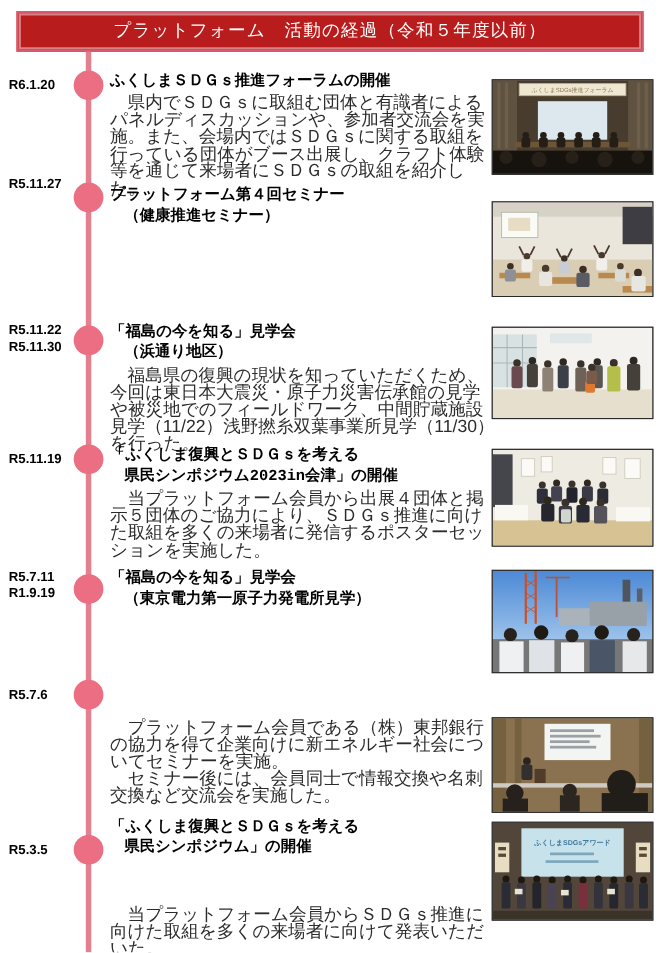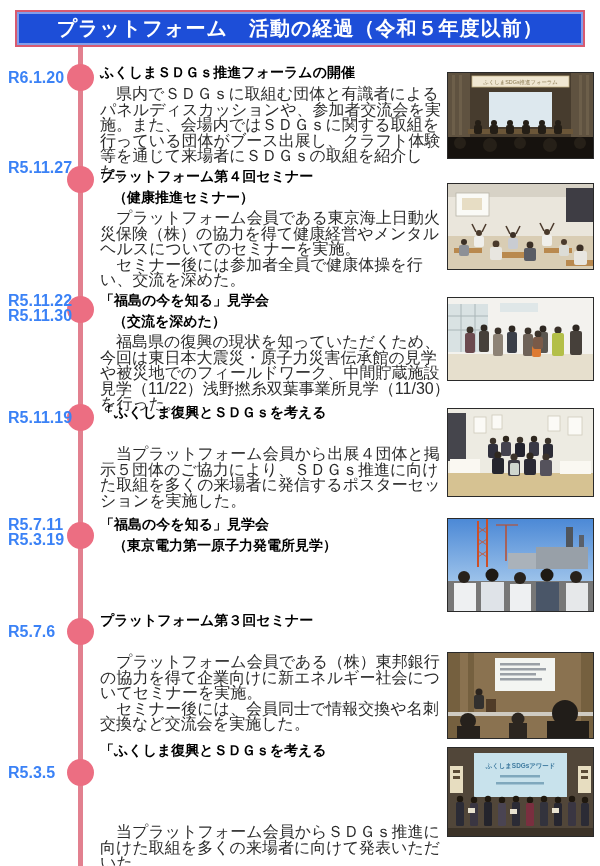--- a/index.html
+++ b/index.html
@@ -2,30 +2,30 @@
 <html><head>
 <meta charset="utf-8">
 <style>
   html,body{margin:0;padding:0;background:#ffffff;}
   #page{
     position:relative;width:600px;height:866px;background:#ffffff;overflow:hidden;
     font-family:"Liberation Sans","DejaVu Sans",sans-serif;
   }
   .banner{
     position:absolute;left:15px;top:10px;width:566px;height:33px;
-    background:#1d4ed8;border:2px solid #D85A70;
+    background:#b91c1c;border:2px solid #D85A70;
     box-shadow:inset 0 0 0 2px rgba(255,255,255,0.45);
     display:flex;align-items:center;justify-content:center;
-    color:#ffffff;font-weight:bold;font-size:20px;letter-spacing:1px;
+    color:#ffffff;font-weight:normal;font-size:16px;letter-spacing:1px;
   }
   .tl-line{position:absolute;left:78px;top:47px;width:5px;height:819px;background:#E2808F;}
   .dot{position:absolute;left:67px;width:27px;height:27px;border-radius:50%;background:#EC6E82;}
-  .date{position:absolute;left:8px;width:78px;font-weight:bold;font-size:16px;line-height:15px;color:#3b82f6;}
+  .date{position:absolute;left:8px;width:78px;font-weight:bold;font-size:12px;line-height:15px;color:#000000;}
   .title{position:absolute;left:100px;font-weight:bold;font-size:14px;line-height:21px;color:#000;white-space:nowrap;}
-  .title .t2{padding-left:13px;}
+  .title .t2{padding-left:13px;font-family:Liberation Mono, monospace;}
   .body{
     position:absolute;left:100px;width:352px;font-size:16px;line-height:15.6px;color:#2b2b2b;
     white-space:pre-line;word-break:break-all;
   }
   .photo{
     position:absolute;left:447px;width:145px;margin:0;padding:0;
     border:1px solid #2a2a2a;background:#777;
   }
   .photo svg{display:block;width:100%;height:100%;}
 </style>
@@ -51,58 +51,57 @@
   <div class="title" style="top:62px">
     <div>ふくしまＳＤＧｓ推進フォーラムの開催</div>
   </div>
   <div class="body" style="top:86px">　県内でＳＤＧｓに取組む団体と有識者によるパネルディスカッションや、参加者交流会を実施。また、会場内ではＳＤＧｓに関する取組を行っている団体がブース出展し、クラフト体験等を通じて来場者にＳＤＧｓの取組を紹介した。</div>
 
   <div class="date" style="top:160px"><span>R5.11.27</span></div>
   <div class="title" style="top:166px">
     <div>プラットフォーム第４回セミナー</div>
     <div class="t2">（健康推進セミナー）</div>
   </div>
-  <div class="body" style="top:210px">　プラットフォーム会員である東京海上日動火災保険（株）の協力を得て健康経営やメンタルヘルスについてのセミナーを実施。
-　セミナー後には参加者全員で健康体操を行い、交流を深めた。</div>
 
   <div class="date" style="top:293px">
     <div>R5.11.22</div>
     <div>R5.11.30</div>
   </div>
   <div class="title" style="top:290px">
     <div>「福島の今を知る」見学会</div>
-    <div class="t2">（交流を深めた）</div>
+    <div class="t2">（浜通り地区）</div>
   </div>
   <div class="body" style="top:334px">　福島県の復興の現状を知っていただくため、今回は東日本大震災・原子力災害伝承館の見学や被災地でのフィールドワーク、中間貯蔵施設見学（11/22）浅野撚糸双葉事業所見学（11/30）を行った。</div>
 
   <div class="date" style="top:410px"><span>R5.11.19</span></div>
   <div class="title" style="top:402px">
     <div>「ふくしま復興とＳＤＧｓを考える</div>
+    <div class="t2">県民シンポジウム2023in会津」の開催</div>
   </div>
   <div class="body" style="top:446px">　当プラットフォーム会員から出展４団体と掲示５団体のご協力により、ＳＤＧｓ推進に向けた取組を多くの来場者に発信するポスターセッションを実施した。</div>
 
   <div class="date" style="top:517px">
     <div>R5.7.11</div>
-    <div>R5.3.19</div>
+    <div>R1.9.19</div>
   </div>
   <div class="title" style="top:514px">
     <div>「福島の今を知る」見学会</div>
     <div class="t2">（東京電力第一原子力発電所見学）</div>
   </div>
 
   <div class="date" style="top:624px"><span>R5.7.6</span></div>
   <div class="title" style="top:610px">
-    <div>プラットフォーム第３回セミナー</div>
   </div>
   <div class="body" style="top:654px">　プラットフォーム会員である（株）東邦銀行の協力を得て企業向けに新エネルギー社会についてセミナーを実施。
 　セミナー後には、会員同士で情報交換や名刺交換など交流会を実施した。</div>
 
   <div class="date" style="top:765px"><span>R5.3.5</span></div>
   <div class="title" style="top:740px">
     <div>「ふくしま復興とＳＤＧｓを考える</div>
+    <div class="t2">県民シンポジウム」の開催</div>
   </div>
   <div class="body" style="top:824px">　当プラットフォーム会員からＳＤＧｓ推進に向けた取組を多くの来場者に向けて発表いただいた。</div>
 
   <figure class="photo" style="top:72px;height:85px">
     <svg viewBox="0 0 145 85" preserveAspectRatio="none">
       <rect width="145" height="85" fill="#473c2e"></rect>
       <rect x="0" y="0" width="22" height="64" fill="#5f5240"></rect>
       <rect x="123" y="0" width="22" height="64" fill="#5f5240"></rect>
       <g fill="#6d5f4a">
         <rect x="4" y="2" width="3" height="60"></rect>

